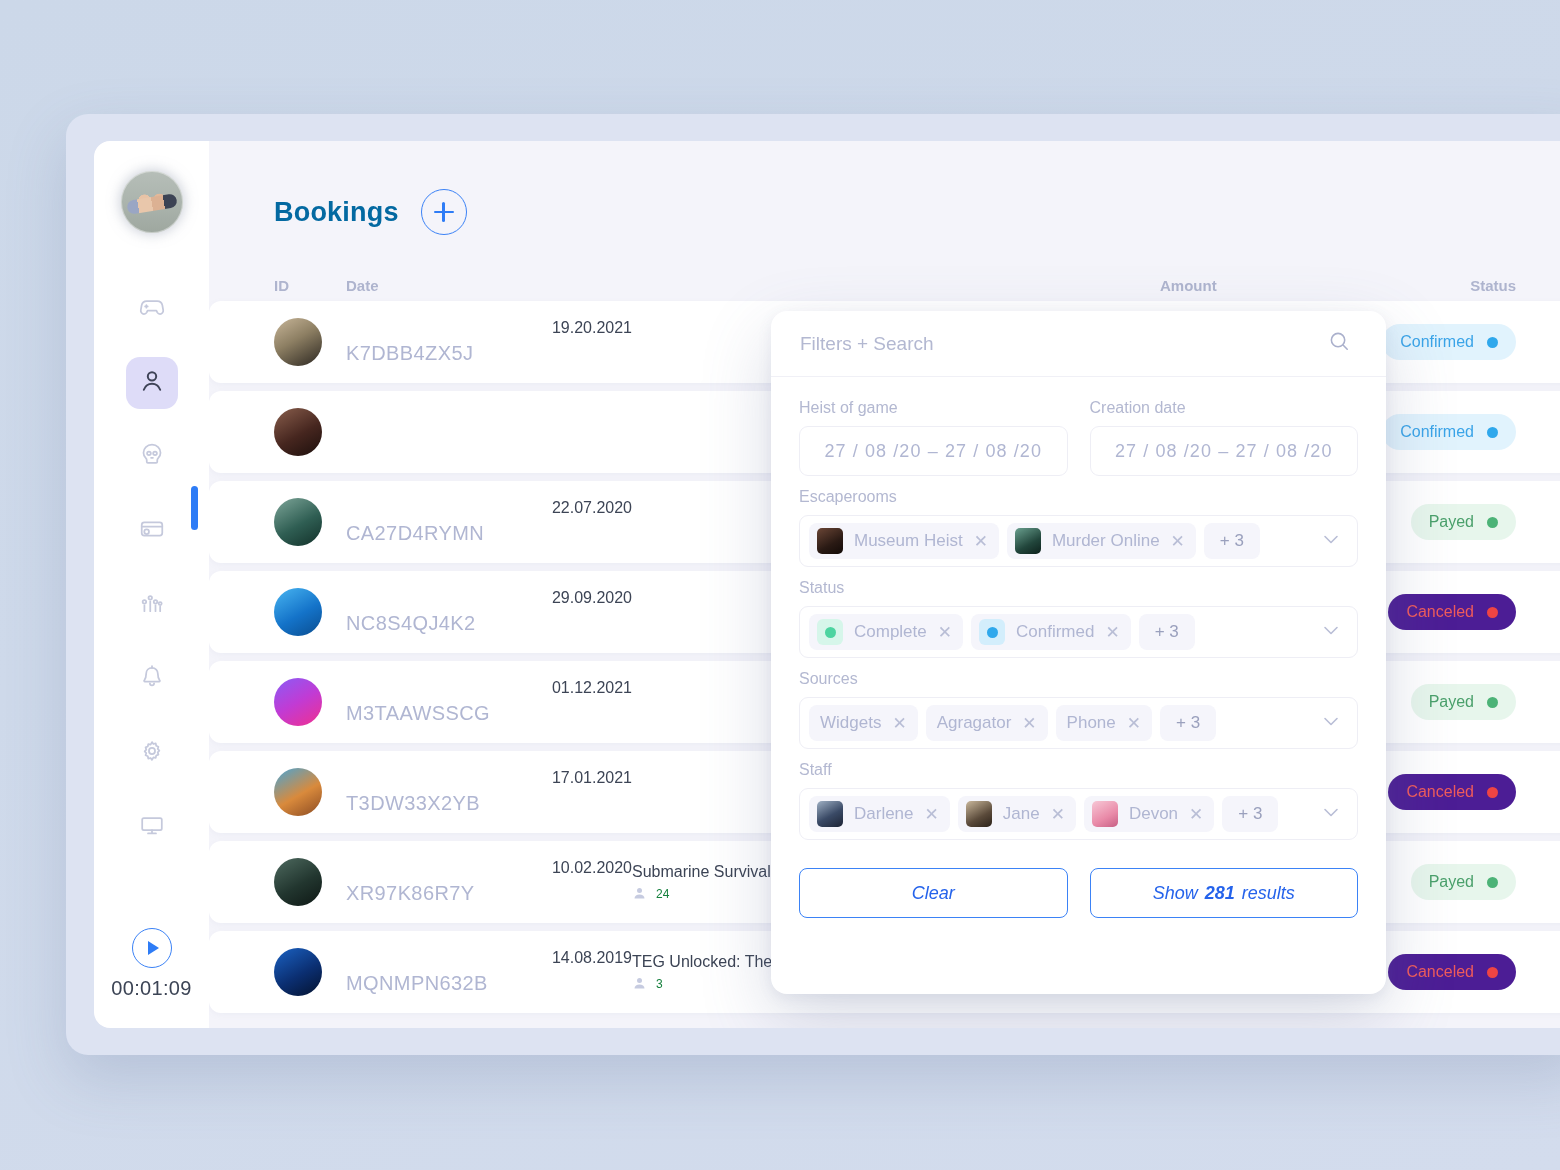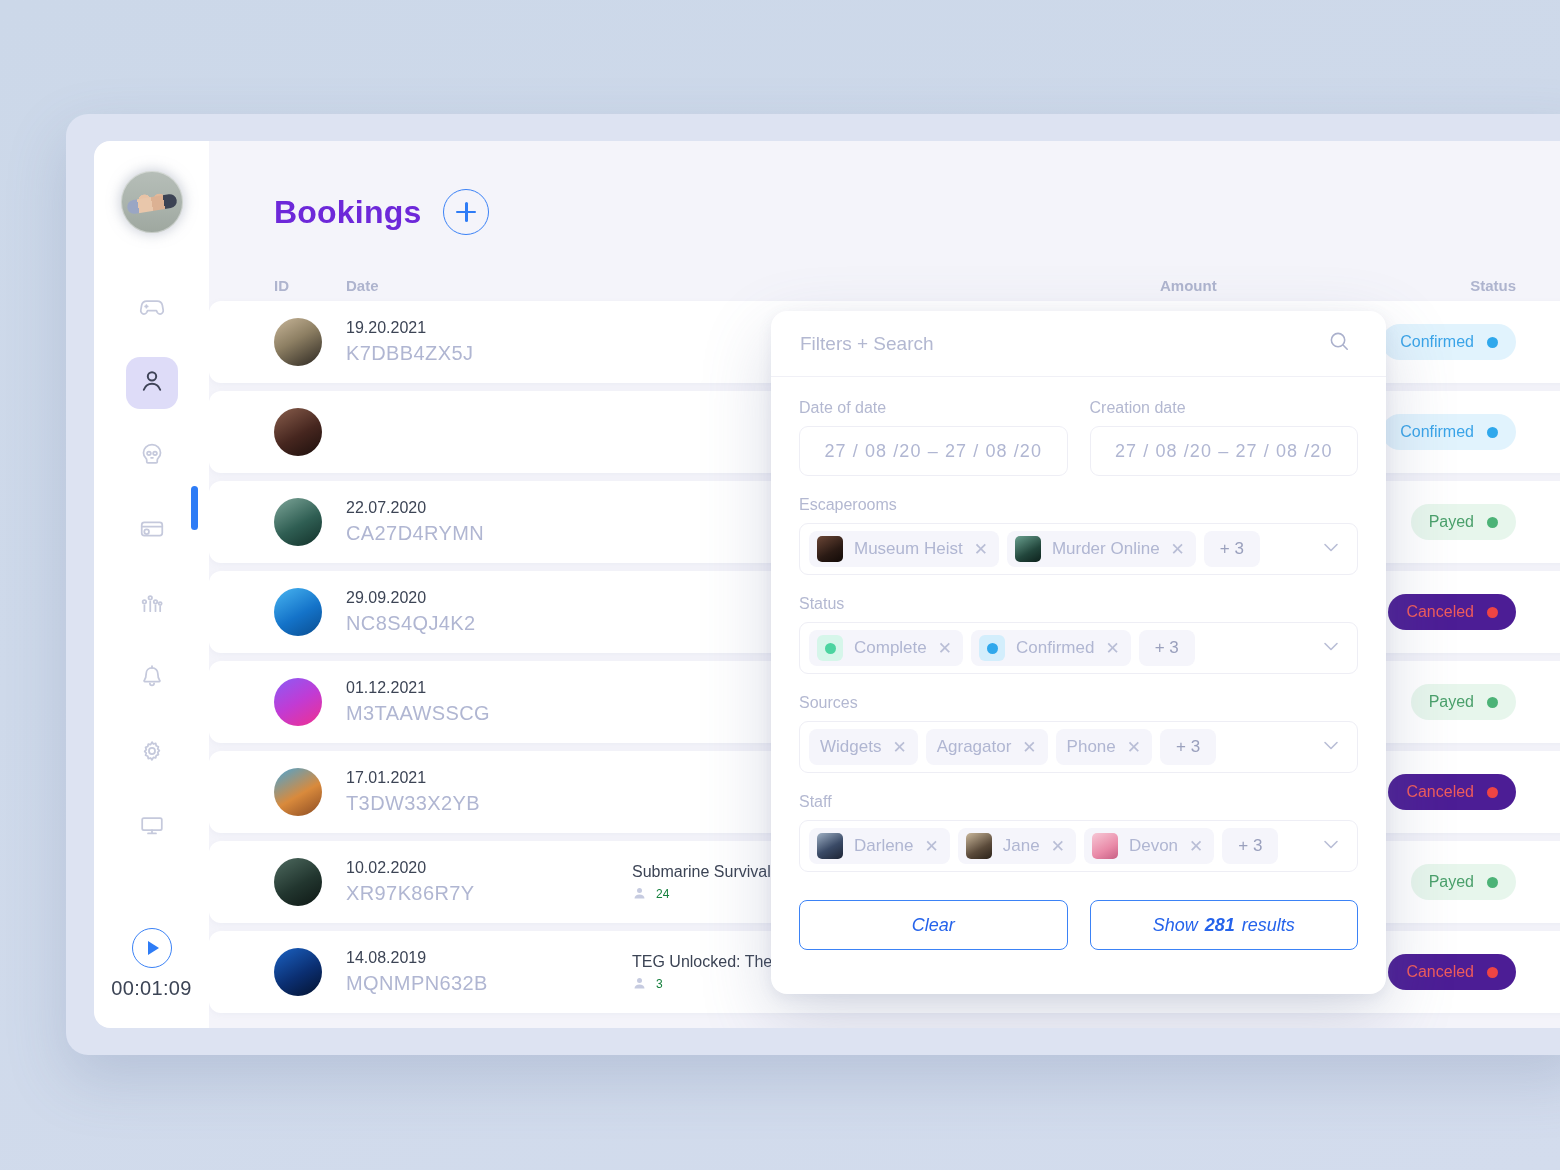--- a/index.html
+++ b/index.html
@@ -70,21 +70,21 @@
   #play-btn .tri{
     width:0;height:0;border-left:11px solid #2e7cf6;
     border-top:7px solid transparent;border-bottom:7px solid transparent;
     margin-left:3px;
   }
   #timer-text{ font-size:20px; color:#3c4455; letter-spacing:.3px;}
 
   
   #content{ flex:1; position:relative; background:#f4f4fa; overflow:hidden;}
   #page-head{ display:flex; align-items:center; gap:22px; padding:48px 0 0 65px;}
-  #page-title{ font-size:32px; font-weight:bold; color:#6d28d9; letter-spacing:.2px;}
+  #page-title{ font-size:27px; font-weight:bold; color:#0369a1; letter-spacing:.2px;}
   #add-btn{
     width:46px;height:46px;border-radius:50%;border:1.6px solid #3b82f6;
     display:flex;align-items:center;justify-content:center;cursor:pointer;position:relative;
   }
   #add-btn:before,#add-btn:after{content:"";position:absolute;background:#2e7cf6;border-radius:2px;}
   #add-btn:before{width:20px;height:2.4px;}
   #add-btn:after{width:2.4px;height:20px;}
 
   
   #table{ margin-top:34px; padding:0 0 0 0; }
@@ -98,21 +98,21 @@
   .col-status{ flex:1; text-align:right; }
 
   .row{
     display:flex; align-items:center; height:82px; background:#fff;
     margin:0 0 8px 0; border-radius:12px; padding:0 70px 0 65px;
     box-shadow:0 2px 6px rgba(140,150,180,.07);
   }
   .row-av{ width:48px;height:48px;border-radius:50%; flex:0 0 48px;}
   .cell-id{ width:72px; display:flex; align-items:center;}
   .cell-date{ width:286px; }
-  .d1{ font-size:16px; color:#3c4455; margin-bottom:5px;}
+  .d1{ font-size:16px; color:#3c4455; margin-bottom:5px;text-align:right;}
   .d2{ font-size:20px; color:#b0b6d2; letter-spacing:.4px;}
   .cell-room{ width:228px; }
   .r1{ font-size:16px; color:#3c4455; margin-bottom:5px; white-space:nowrap;}
   .r2{ font-size:12px; color:#15803d; display:flex; align-items:center; gap:9px;}
   .person-ico{ width:15px;height:15px; display:block;}
   .cell-client{ width:300px; }
   .c1{ font-size:16px; color:#3c4455; margin-bottom:5px; display:flex; align-items:center; gap:10px;}
   .c2{ font-size:16px; color:#b0b6d2;}
   .ext-ico{ width:17px;height:17px; display:block;}
   .cell-amount{ width:185px; font-size:16px; color:#3c4455;}
@@ -144,21 +144,21 @@
   #search-ico svg{ width:25px;height:25px; stroke:#aab0cc; fill:none; stroke-width:1.5;}
   #modal-body{ padding:22px 28px 0 28px;}
   .field-label{ font-size:16px; color:#b3b8d1; margin-bottom:9px; }
   .date-row{ display:flex; gap:22px; }
   .date-col{ flex:1; }
   .date-box{
     height:50px; border:1px solid #eeeef5; border-radius:9px;
     display:flex; align-items:center; justify-content:center;
     font-size:18px; color:#b0b6d2; letter-spacing:1.1px;
   }
-  .sel-group{ margin-top:20px; }
+  .sel-group{ margin-top:12px; }
   .sel-box{
     min-height:52px; border:1px solid #eeeef5; border-radius:9px;
     display:flex; align-items:center; padding:0 14px 0 9px; gap:8px;
   }
   .chip{
     display:inline-flex; align-items:center; gap:11px;
     background:#f5f5fb; border-radius:8px; height:36px; padding:0 11px 0 8px;
     font-size:17px; color:#b0b6d2; white-space:nowrap;
   }
   .chip.nopad{ padding-left:11px; }
@@ -480,21 +480,21 @@
             <svg viewBox="0 0 24 24">
                 <circle cx="10.6" cy="10.6" r="6.4"></circle>
                 <path d="M15.4 15.4l4 4" stroke-linecap="round"></path>
               </svg>
           </div>
         </div>
 
         <div id="modal-body">
           <div class="date-row">
             <div class="date-col">
-              <div class="field-label">Date of date</div>
+              <div class="field-label">Heist of game</div>
               <div class="date-box">27 / 08 /20  –  27 / 08 /20</div>
             </div>
             <div class="date-col">
               <div class="field-label">Creation date</div>
               <div class="date-box">27 / 08 /20  –  27 / 08 /20</div>
             </div>
           </div>
 
           <div class="sel-group">
             <div class="field-label">Escaperooms</div>

